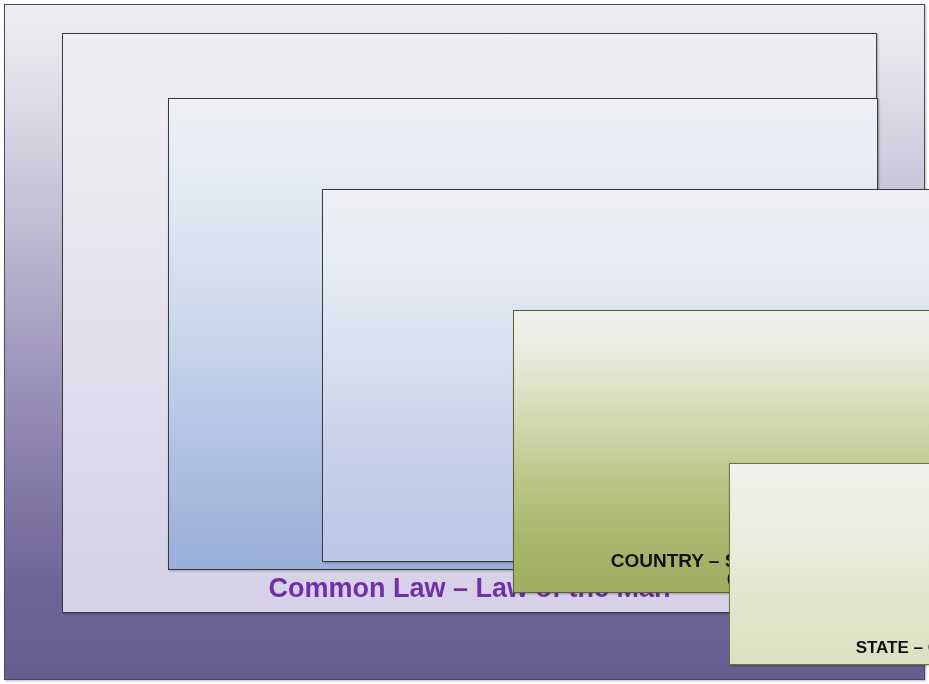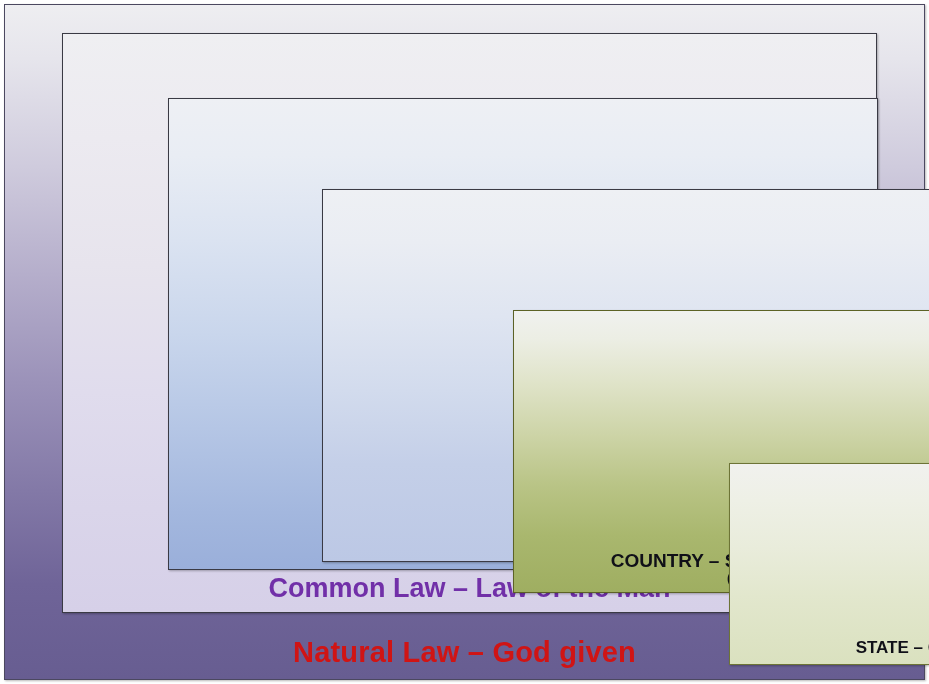--- a/index.html
+++ b/index.html
@@ -171,23 +171,20 @@
     font-size: 17px;
     font-weight: bold;
   }
 </style>
 </head>
 <body>
 
 <div id="canvas">
 
   <div class="layer" id="layer-natural-law">
-    <div class="layer-label" id="label-natural-law">
-      <span>Natural Law – God given</span>
-    </div>
 
     <div class="layer" id="layer-common-law">
       <div class="layer-label" id="label-common-law">
         <span>Common Law – Law of the Man</span>
       </div>
 
       <div class="layer" id="layer-maritime-law">
         <div class="layer-label" id="label-maritime-law">
           <span>Maritime Law – Merchant Law</span>
         </div>

